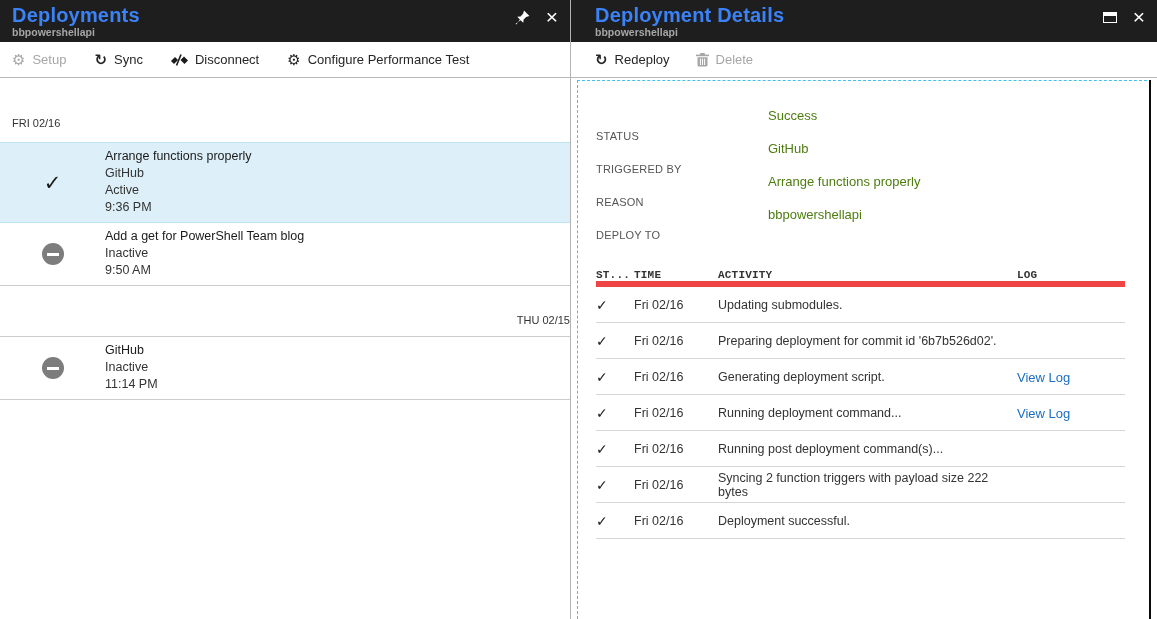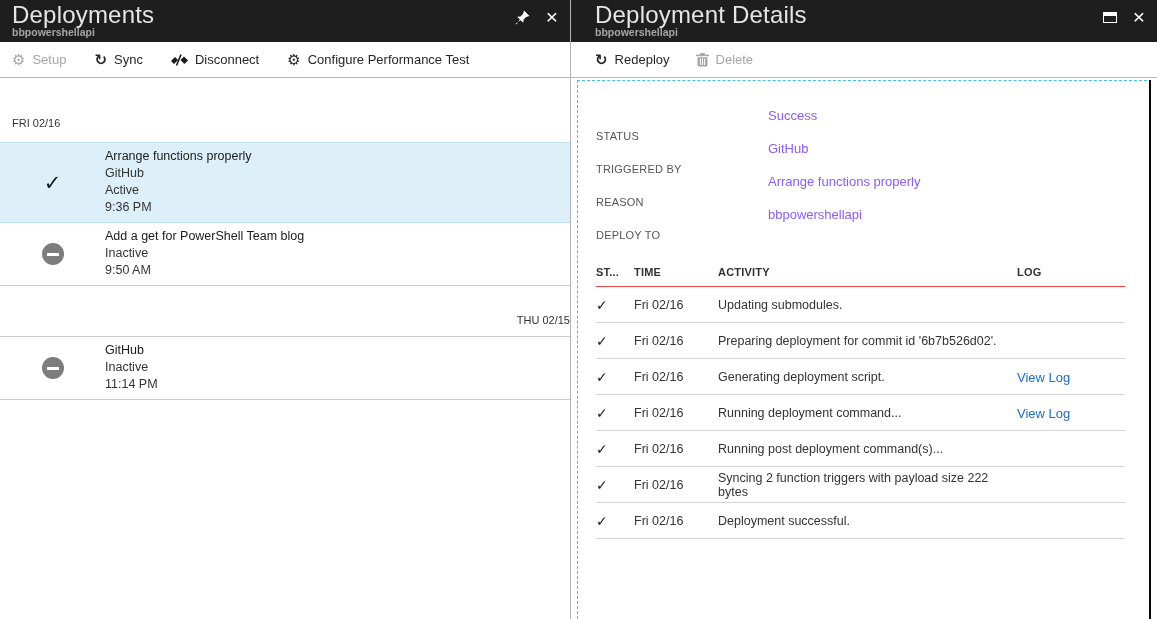--- a/index.html
+++ b/index.html
@@ -7,21 +7,21 @@
               font-family:"Liberation Sans","DejaVu Sans",sans-serif; }
   .page { position:relative; width:1157px; height:619px; display:flex; }
 
   
   .blade { height:619px; background:#fff; position:relative; }
   .blade-left  { width:571px; border-right:1px solid #b3b3b3; }
   .blade-right { width:586px; }
 
   .blade-header { height:42px; background:#1e1e1e; padding:4px 12px 0 12px; position:relative; }
   .blade-right .blade-header { padding-left:24px; }
-  .blade-title { color:#e5e5e5; font-size:24px; font-weight:400; letter-spacing:.2px; line-height:22px; }
+  .blade-title { color:#3b82f6; font-size:20px; font-weight:700; letter-spacing:.2px; line-height:22px; }
   .blade-subtitle { color:#a6a6a6; font-size:10.5px; font-weight:bold; line-height:13px; }
   .header-icons { position:absolute; right:12px; top:9px; display:flex; align-items:center; gap:16px; }
   .hdr-icon { color:#fff; cursor:pointer; display:flex; align-items:center; justify-content:center; }
   .close-x { font-size:21px; line-height:16px; color:#fff; font-weight:400; }
   .restore-box { width:14px; height:11px; border:1px solid #fff; border-top:4px solid #fff; }
 
   
   .toolbar { height:36px; background:#fff; border-bottom:1px solid #b8b8b8;
              display:flex; align-items:center; padding-left:12px; gap:28px; }
   .blade-right .toolbar { padding-left:24px; gap:26px; }
@@ -47,24 +47,24 @@
   .dep-line:first-child { color:#1a1a1a; }
 
   
   .detail-box { position:absolute; left:6px; top:80px; width:570px; height:539px;
                 border-top:1px dashed #3fc0f0; border-left:1px dashed #3fc0f0;
                 background:#fff; padding:18px 22px 0 18px; overflow:hidden; }
   .edge-line { position:absolute; left:578px; top:80px; width:2px; height:539px; background:#0a0a0a; }
 
   .field-row { display:flex; height:33px; align-items:center; }
   .field-label { width:172px; font-size:11px; color:#555; letter-spacing:.2px;margin-top:40px; }
-  .field-value { font-size:13px; color:#8b5cf6; }
+  .field-value { font-size:13px; color:#4d7c0f; }
 
   .log-table { margin-top:26px; }
-  .lt-head { display:flex; align-items:center; height:30px; border-bottom:1px solid #ef4444; }
+  .lt-head { display:flex; align-items:flex-end; height:30px; border-bottom:6px solid #ef4444;font-family:Liberation Mono, monospace; }
   .lt-h { font-size:11px; font-weight:bold; color:#333; letter-spacing:.2px; }
   .lt-row { display:flex; align-items:center; height:36px; border-bottom:1px solid #d6d6d6; }
   .col-status { width:38px; }
   .col-time { width:84px; }
   .col-activity { flex:1; padding-right:18px; }
   .col-log { width:108px; }
   .row-check { font-size:14px; font-weight:bold; color:#1a1a1a; }
   .cell-txt { font-size:12.5px; color:#333; }
   .view-log { font-size:13px; color:#1b6ec2; cursor:pointer; }
 

